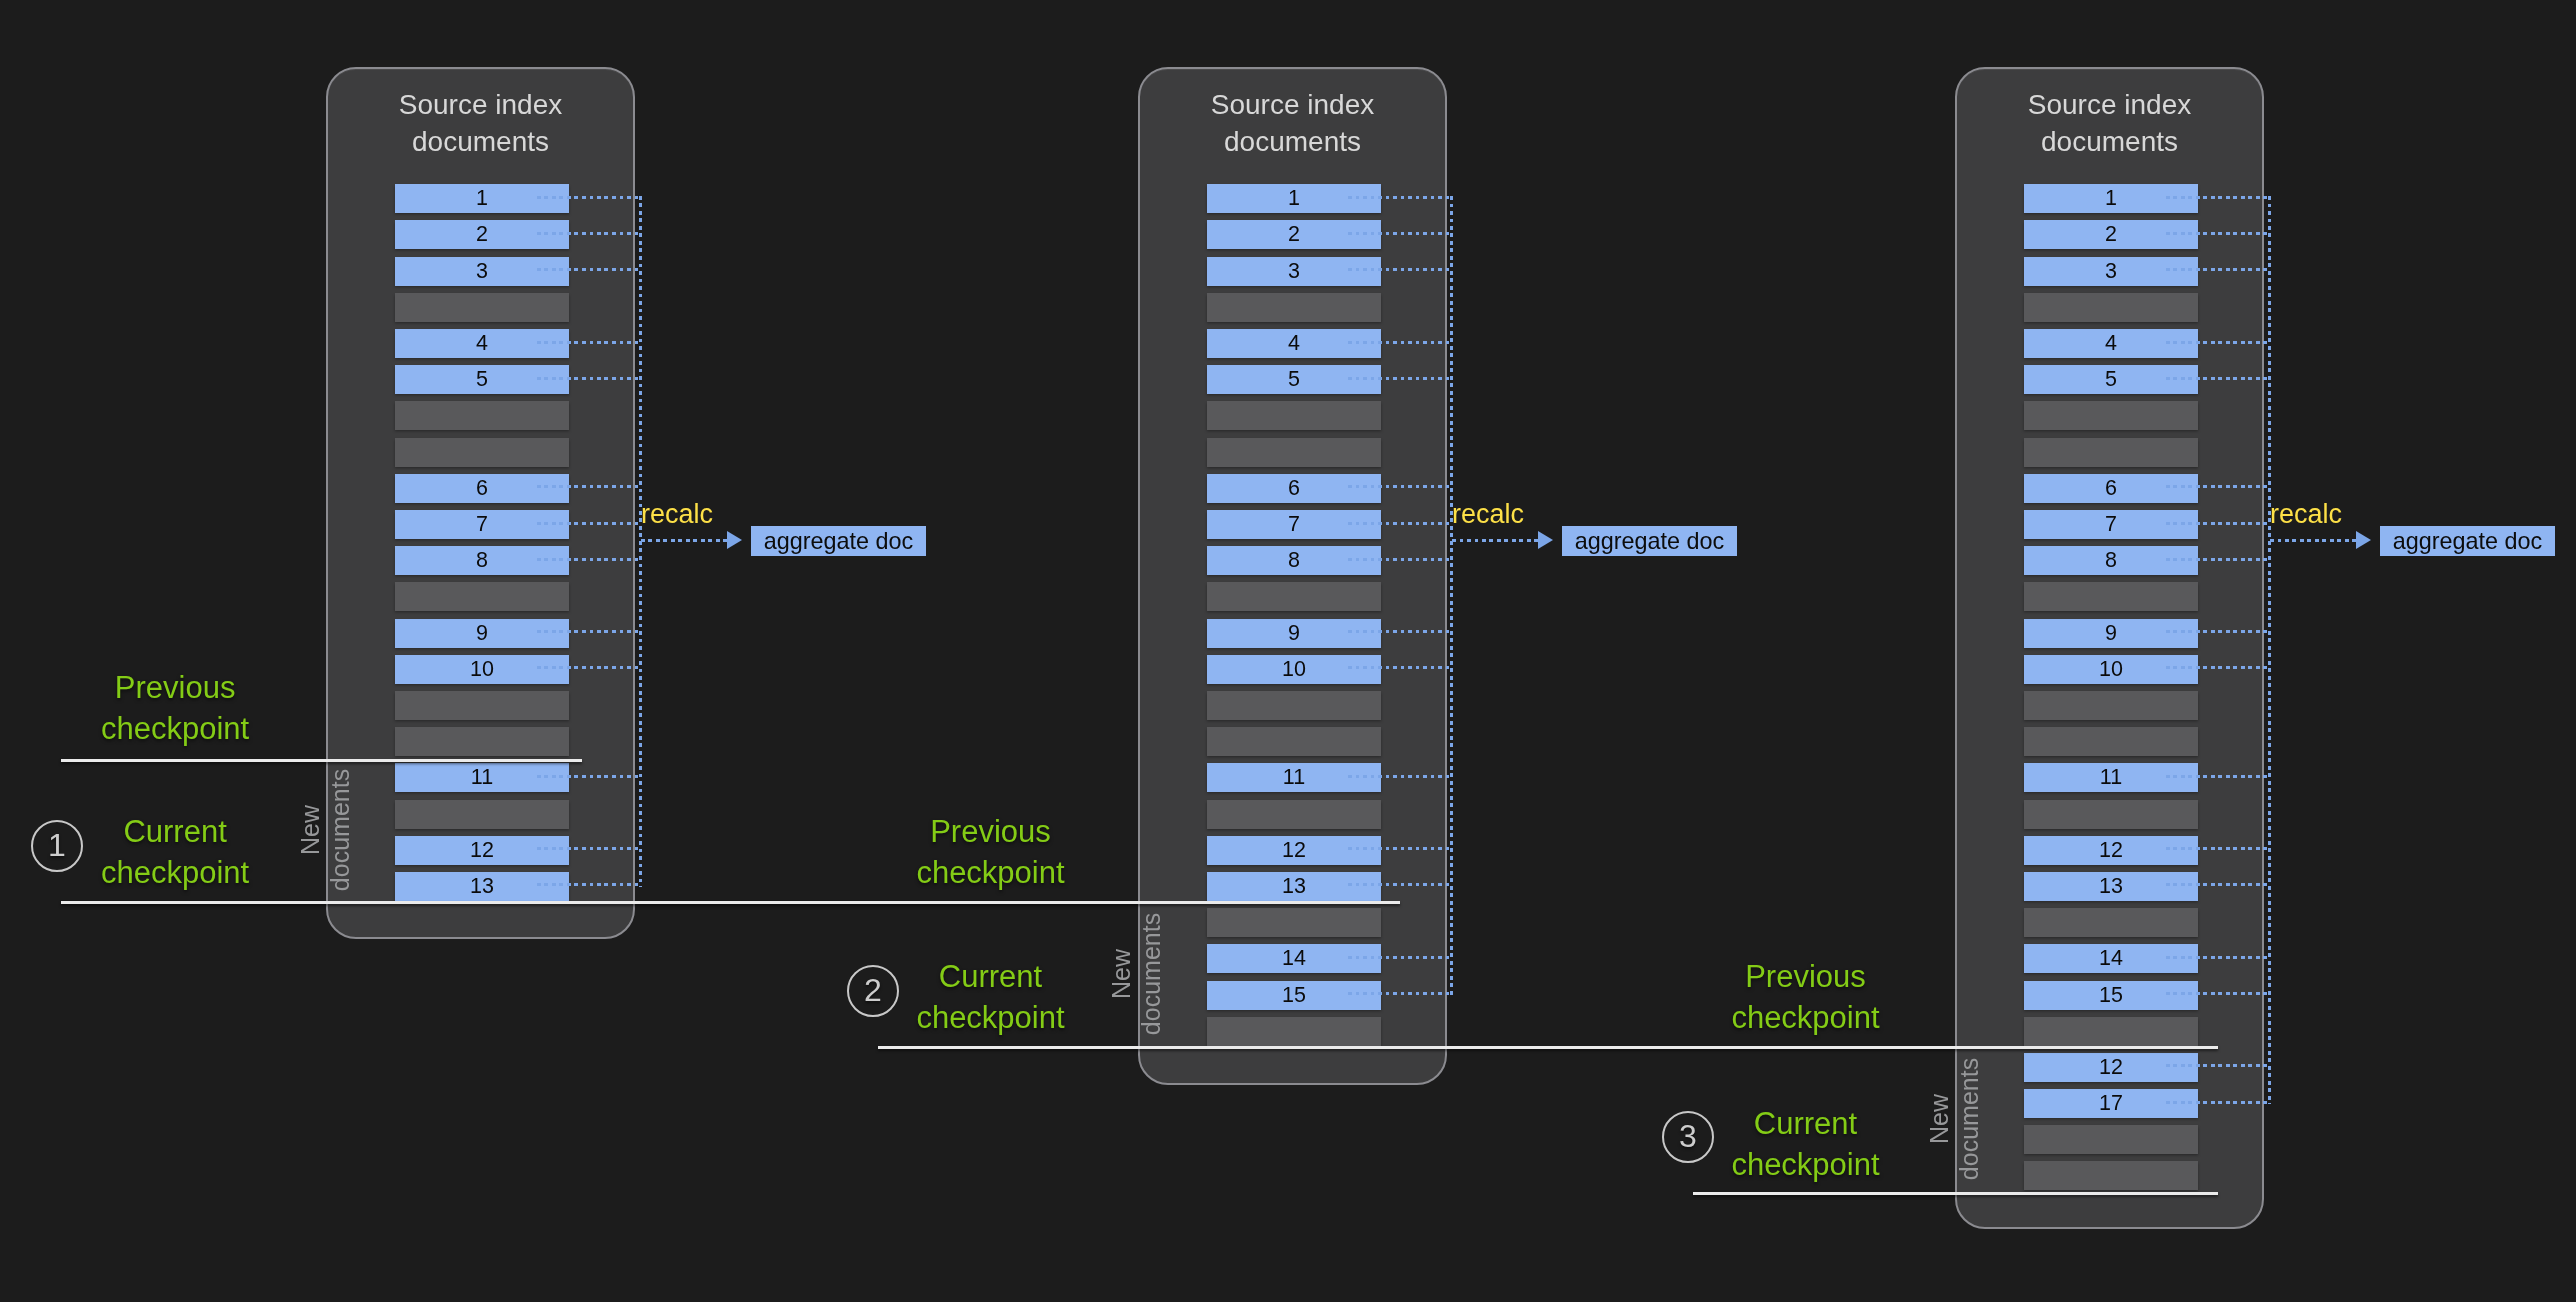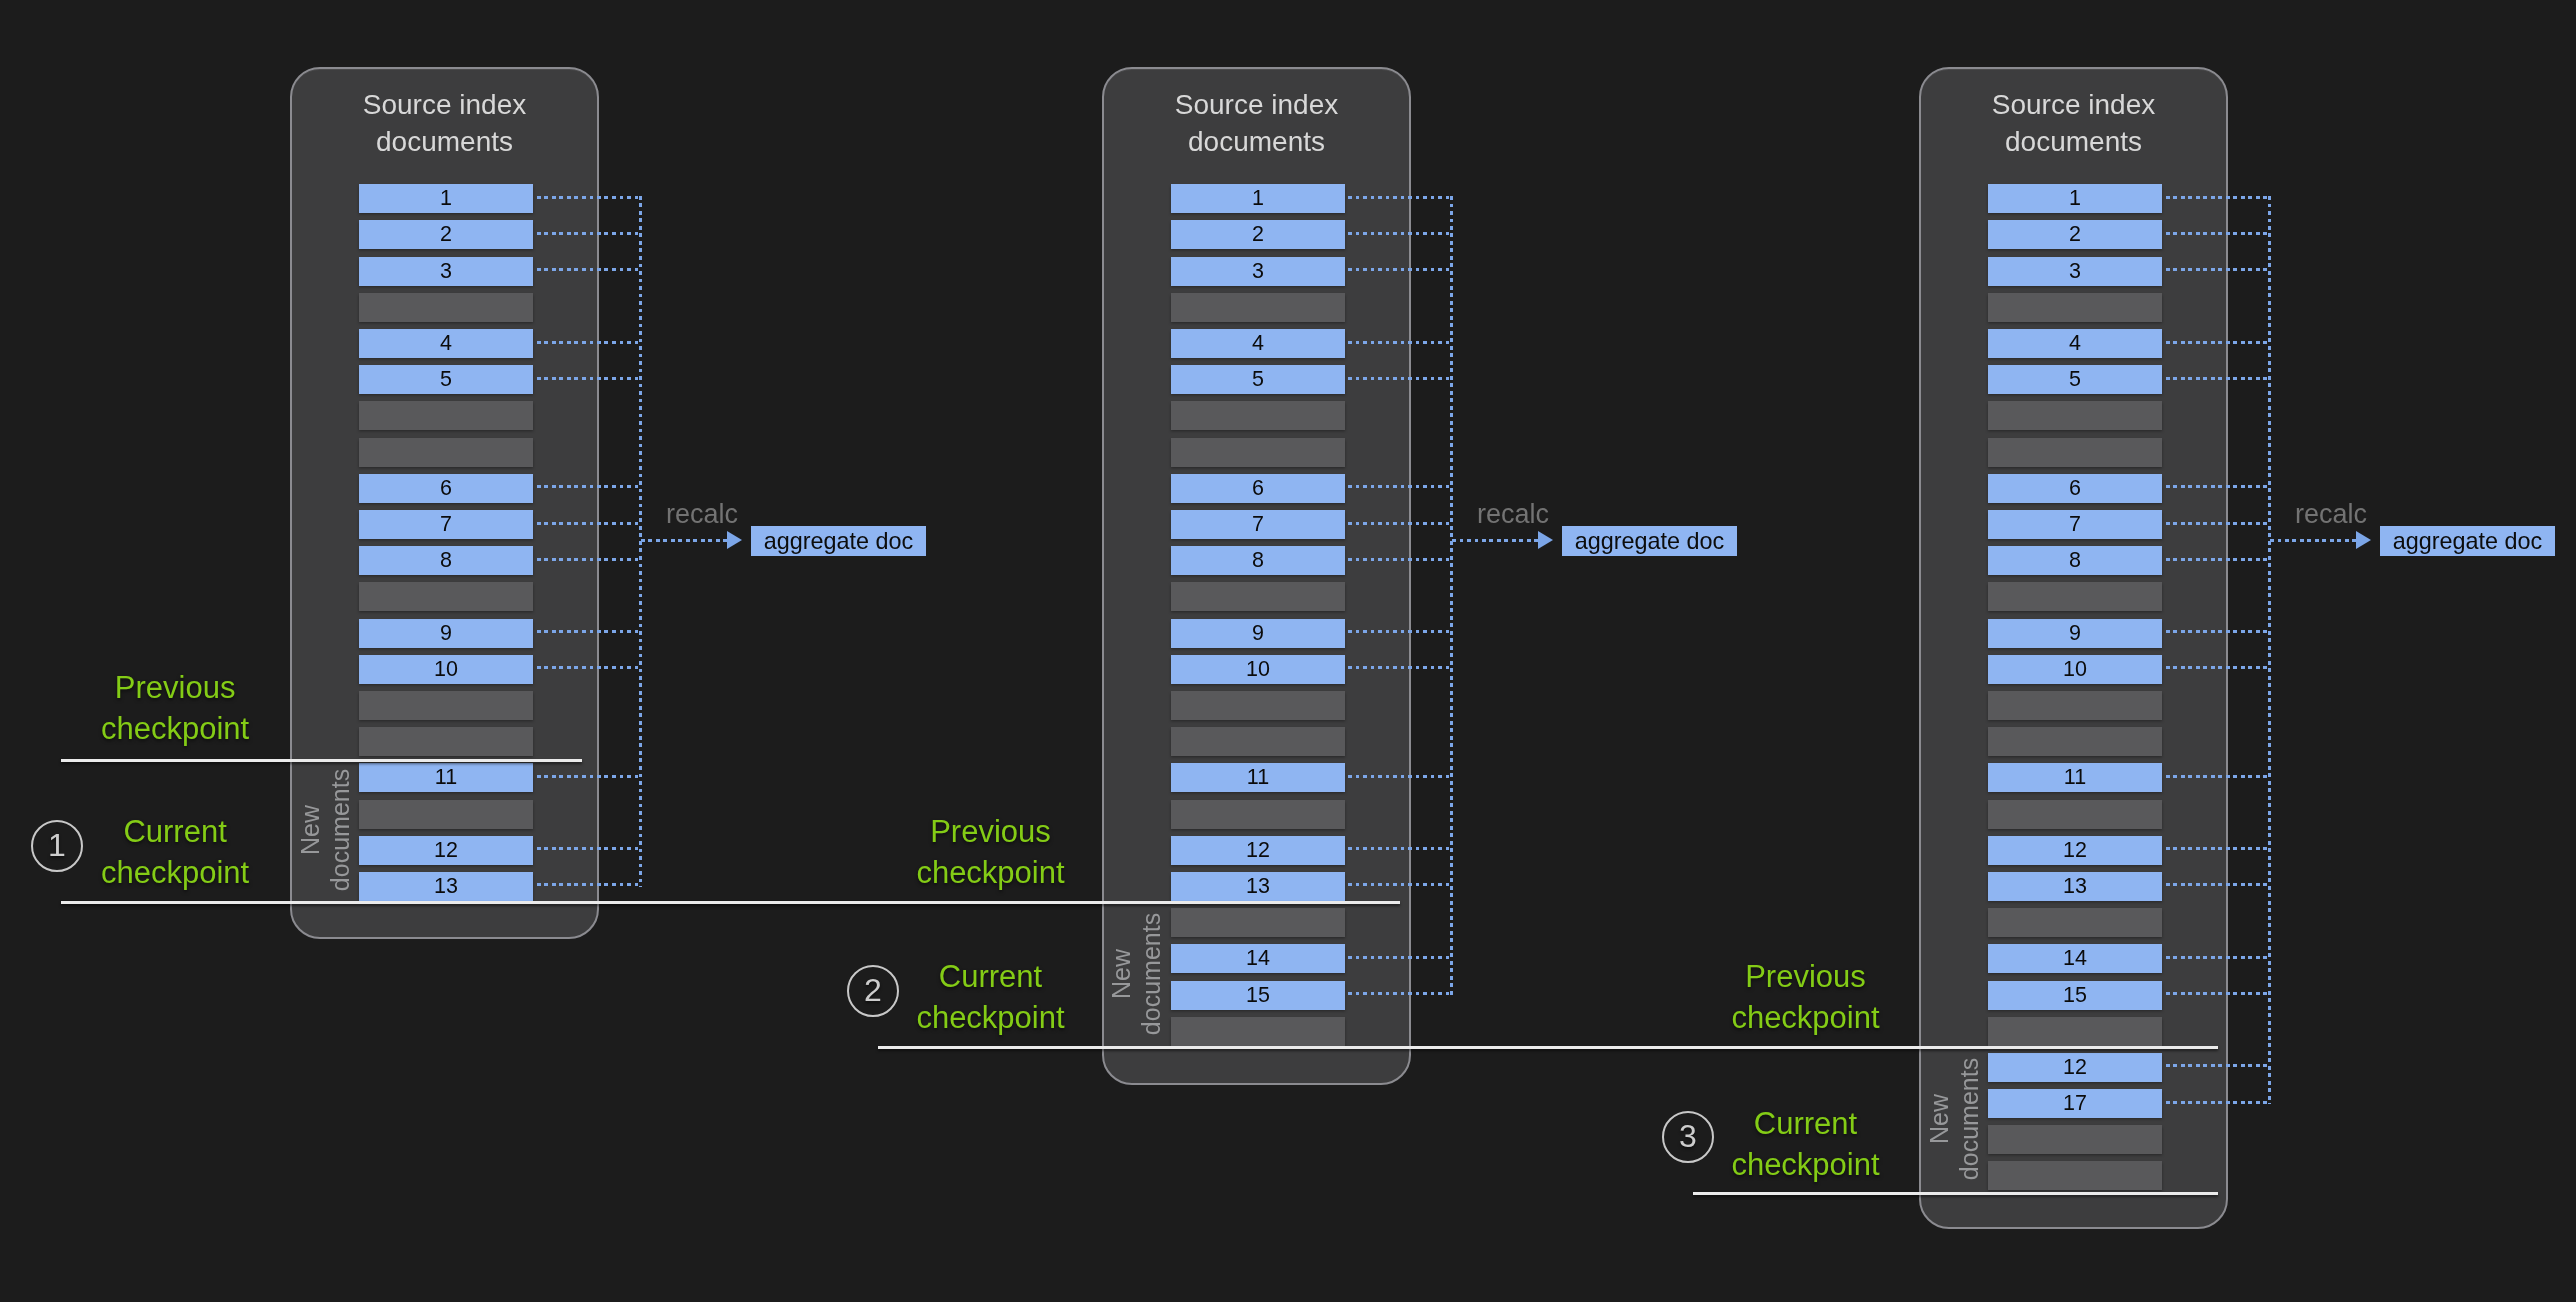--- a/index.html
+++ b/index.html
@@ -5,20 +5,21 @@
   html,body{margin:0;padding:0;background:#101010;}
   .stage{
     position:relative; width:2576px; height:1302px; overflow:hidden;
     background:#1c1c1c;
     font-family:"Liberation Sans","DejaVu Sans",sans-serif;
   }
   .panel{
     position:absolute; box-sizing:border-box;
     background:#3d3d3e; border:2.8px solid #8b8b90; border-radius:30px;
     box-shadow:inset 0 0.9px 0 rgba(255,255,255,0.07);
+    margin-left:36px;
   }
   .panel-title{
     position:absolute; left:0; right:0; top:17px;
     text-align:center; color:#d8d8d8; font-size:28px; line-height:37px;
   }
   .doc-row{
     position:absolute; height:29px; width:174px; left:67px;
     background:#8fb5f2; box-shadow:0 1.9px 2.8px rgba(0,0,0,0.35);
     text-align:center; font-size:21.5px; line-height:29px; color:#0b0b0b;
   }
@@ -30,22 +31,22 @@
   .vdot{
     position:absolute; width:2.8px;
     background-image:repeating-linear-gradient(to bottom,#7ca6e8 0 3.7px,transparent 3.7px 7.5px);
   }
   .arrow-head{
     position:absolute; width:0; height:0;
     border-top:9.4px solid transparent; border-bottom:9.4px solid transparent;
     border-left:15px solid #7ca6e8;
   }
   .recalc{
-    position:absolute; width:97px; text-align:right;
-    color:#737373; font-size:27px; line-height:28px;
+    position:absolute; width:97px; text-align:left;
+    color:#fde047; font-size:27px; line-height:28px;
   }
   .agg-box{
     position:absolute; width:175px; height:30px; background:#8fb5f2;
     text-align:center; font-size:23.4px; line-height:30px; color:#0c0c0c;
   }
   .chk-line{
     position:absolute; height:2.8px; background:#ebebeb;
     box-shadow:0 1.9px 2.8px rgba(0,0,0,0.5);
   }
   .chk-label{

